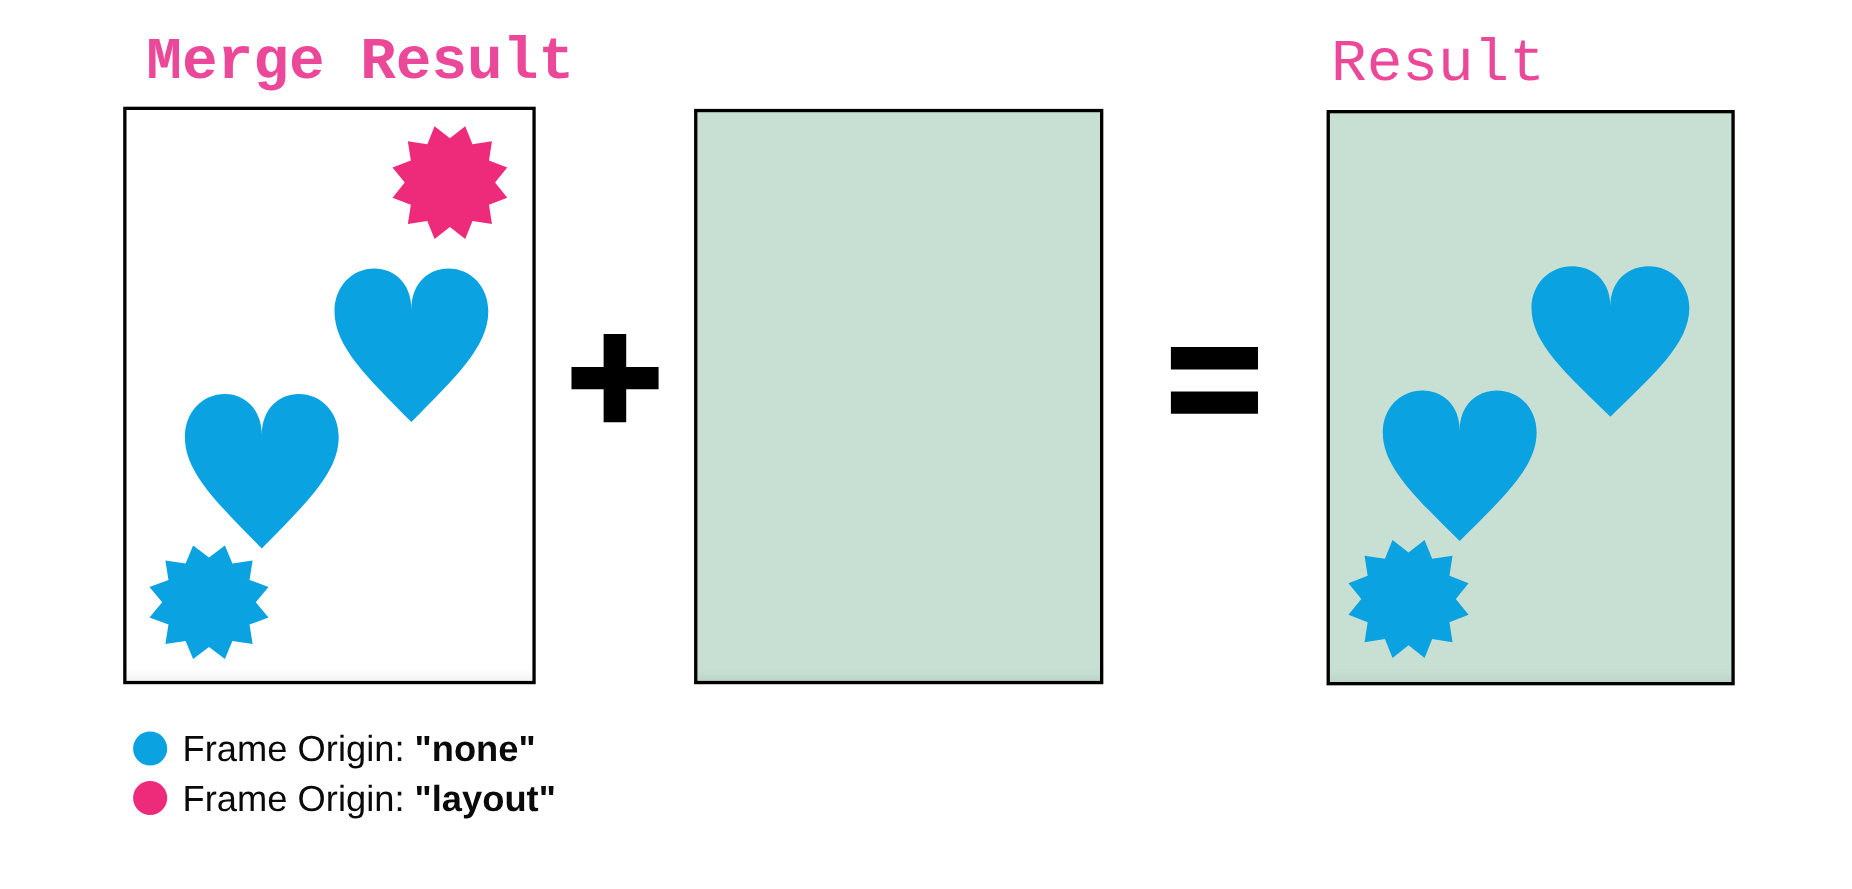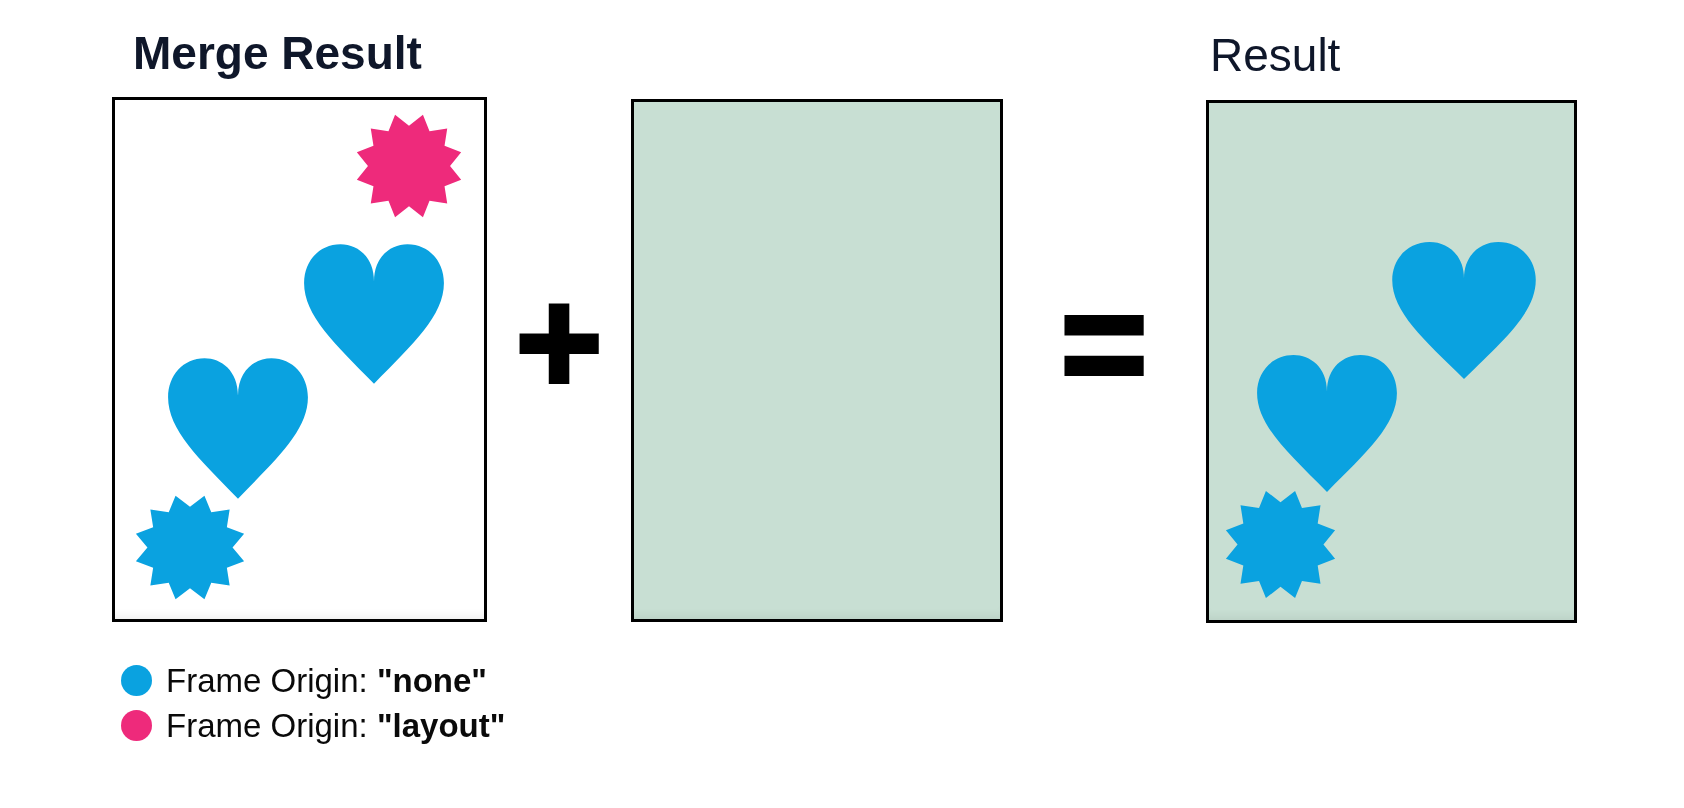--- a/index.html
+++ b/index.html
@@ -10,24 +10,25 @@
   }
   .canvas {
     position: relative;
     width: 1684px;
     height: 808px;
     background: #ffffff;
     overflow: hidden;
   }
   .panel-title {
     position: absolute;
-    font-size: 46px;
-    color: #0f172a;
+    font-size: 54px;
+    color: #ec4899;
     white-space: nowrap;
     line-height: 1.1;
+    font-family: Liberation Mono, monospace;
   }
   .panel-title.bold { font-weight: 700; }
   .panel {
     position: absolute;
     box-sizing: border-box;
     border: 3px solid #000000;
     box-shadow: inset 0 -10px 10px -7px rgba(0,0,0,0.07);
   }
   .panel.white { background: #ffffff; }
   .panel.green { background: var(--green, #C8DFD3); }

